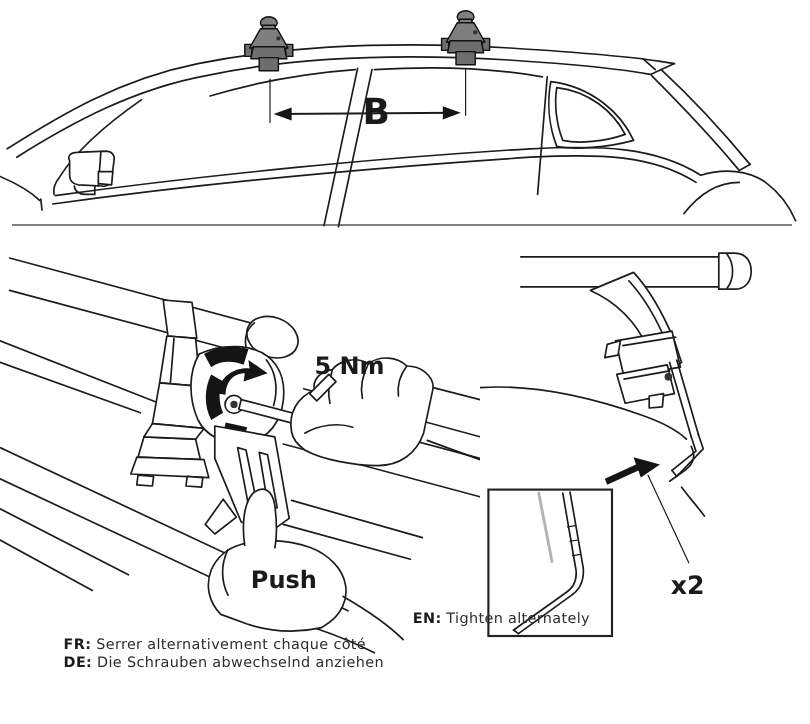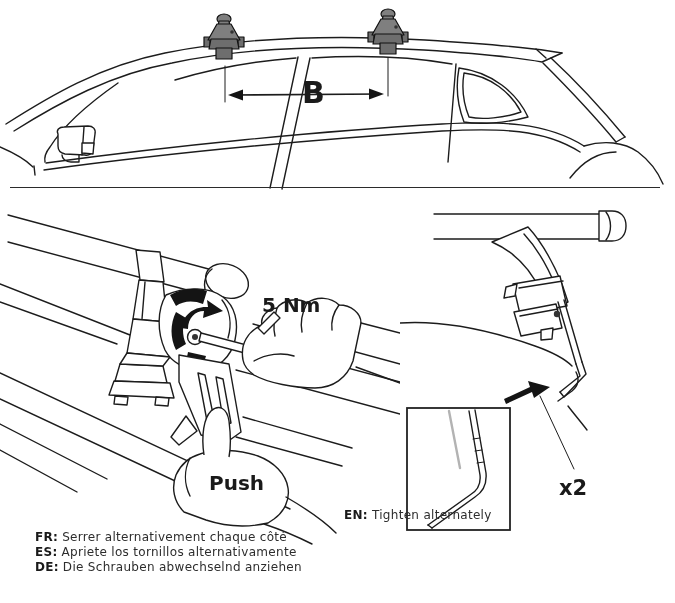--- a/index.html
+++ b/index.html
@@ -18,21 +18,21 @@
   .ft2{fill:#6e6e6e;stroke:#111111;stroke-width:1.2;stroke-linejoin:round;}
   .gray{fill:none;stroke:#b3b3b3;stroke-width:2.4;stroke-linecap:round;}
   .lbl{font-family:"DejaVu Sans","Liberation Sans",sans-serif;font-weight:bold;fill:#1a1a1a;}
   .lbl-b{font-size:30px;}
   .lbl-m{font-size:20px;}
   .lbl-x{font-size:21px;}
   #divider{left:10px;top:187px;width:650px;height:0;border-top:1.7px solid #2b2b2b;}
   .instr{font-size:12px;letter-spacing:0.3px;color:#2d2d2d;line-height:15px;white-space:nowrap;}
   .instr .row{height:15px;}
   .instr .lang{font-weight:bold;color:#1a1a1a;margin-right:4px;}
-  #instr-left{left:35px;top:530px;}
+  #instr-left{left:53px;top:530px;}
   #instr-right{left:344px;top:508px;}
 </style>
 </head>
 <body>
 
 <div id="sheet">
 
   <svg class="abs" style="left:0;top:0" width="675" height="190" viewBox="0 0 675 190">
     <defs>
       <g id="roofFoot">
@@ -232,23 +232,20 @@
     </g>
 
     <text class="lbl lbl-x" x="159" y="303">x2</text>
   </svg>
 
   <div id="instr-left" class="abs instr">
     <div class="row">
       <span class="lang">FR:</span><span>Serrer alternativement chaque côté</span>
     </div>
     <div class="row">
-      <span class="lang">ES:</span><span>Apriete los tornillos alternativamente</span>
-    </div>
-    <div class="row">
       <span class="lang">DE:</span><span>Die Schrauben abwechselnd anziehen</span>
     </div>
   </div>
 
   <div id="instr-right" class="abs instr">
     <div class="row">
       <span class="lang">EN:</span><span>Tighten alternately</span>
     </div>
   </div>
 

